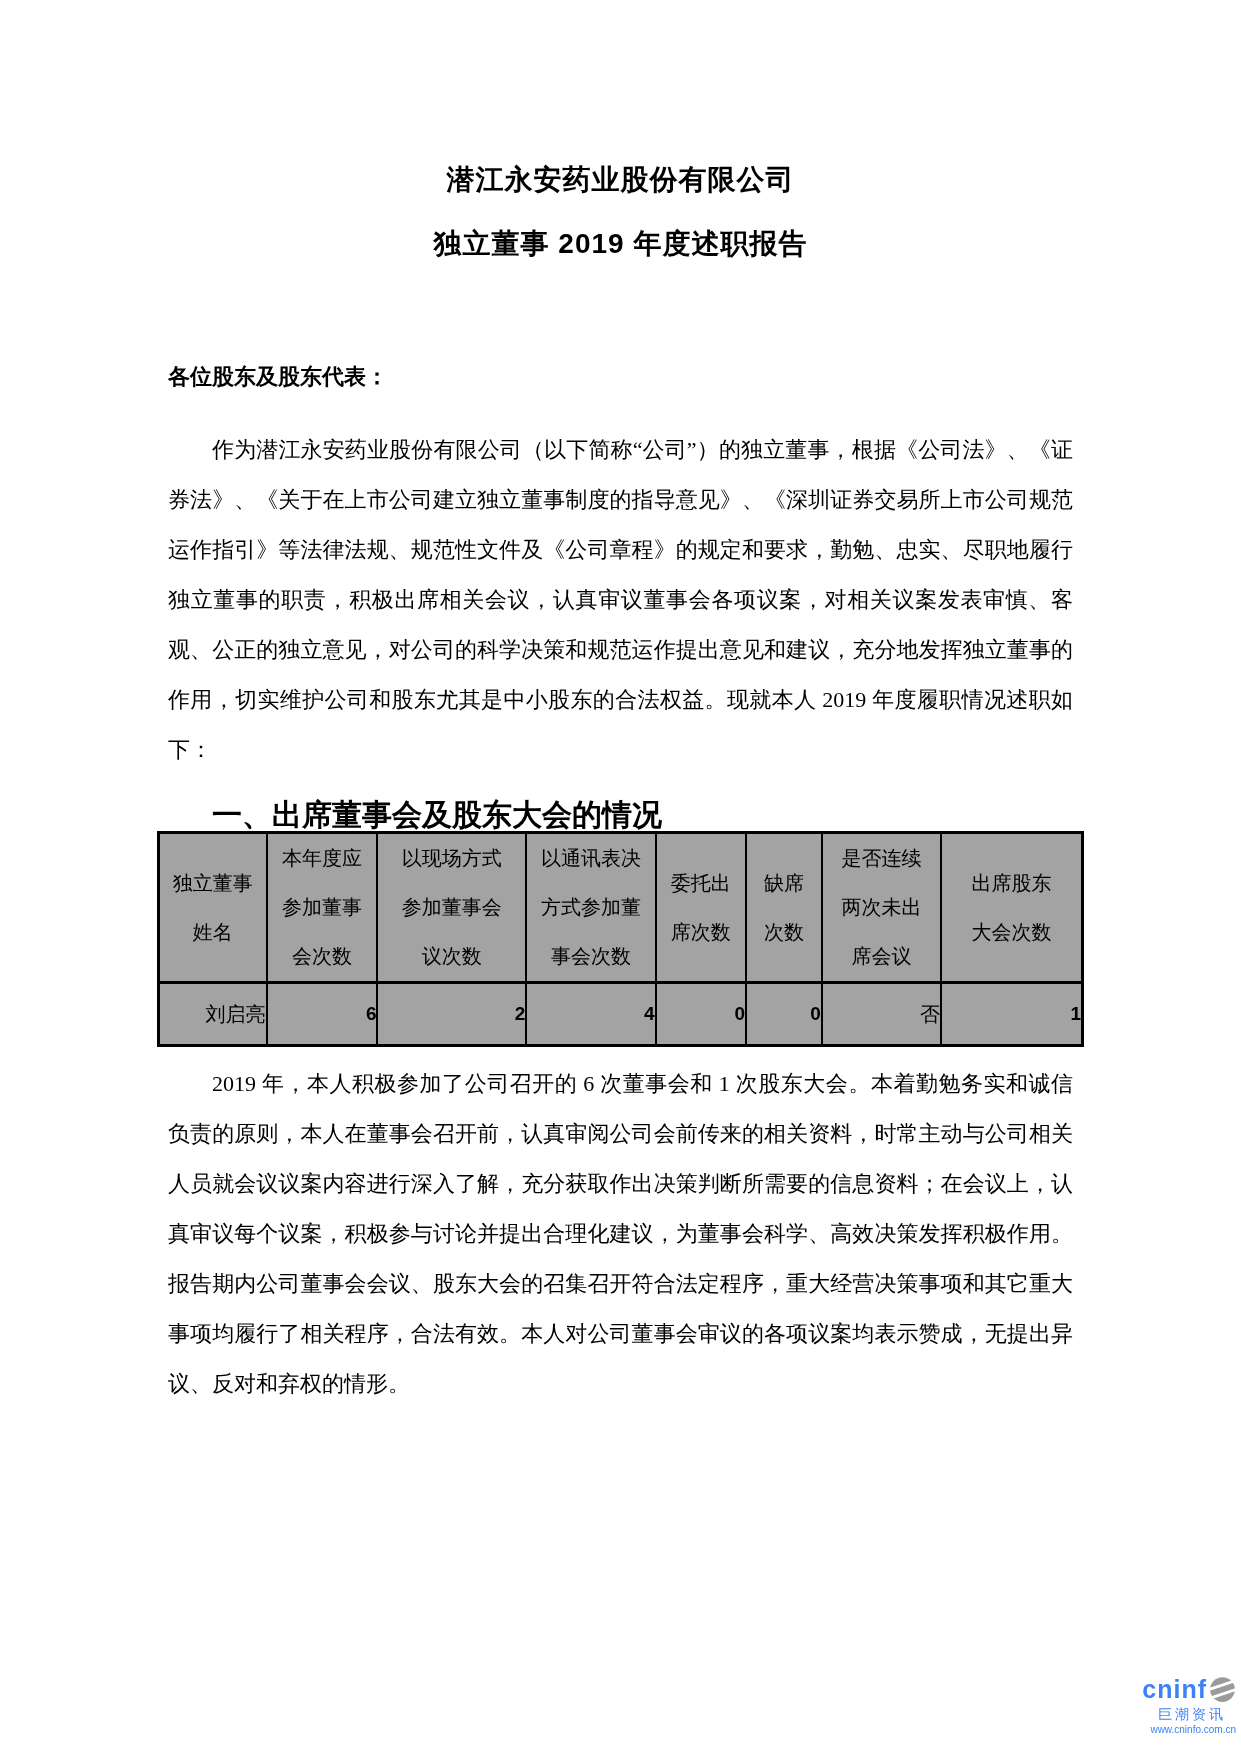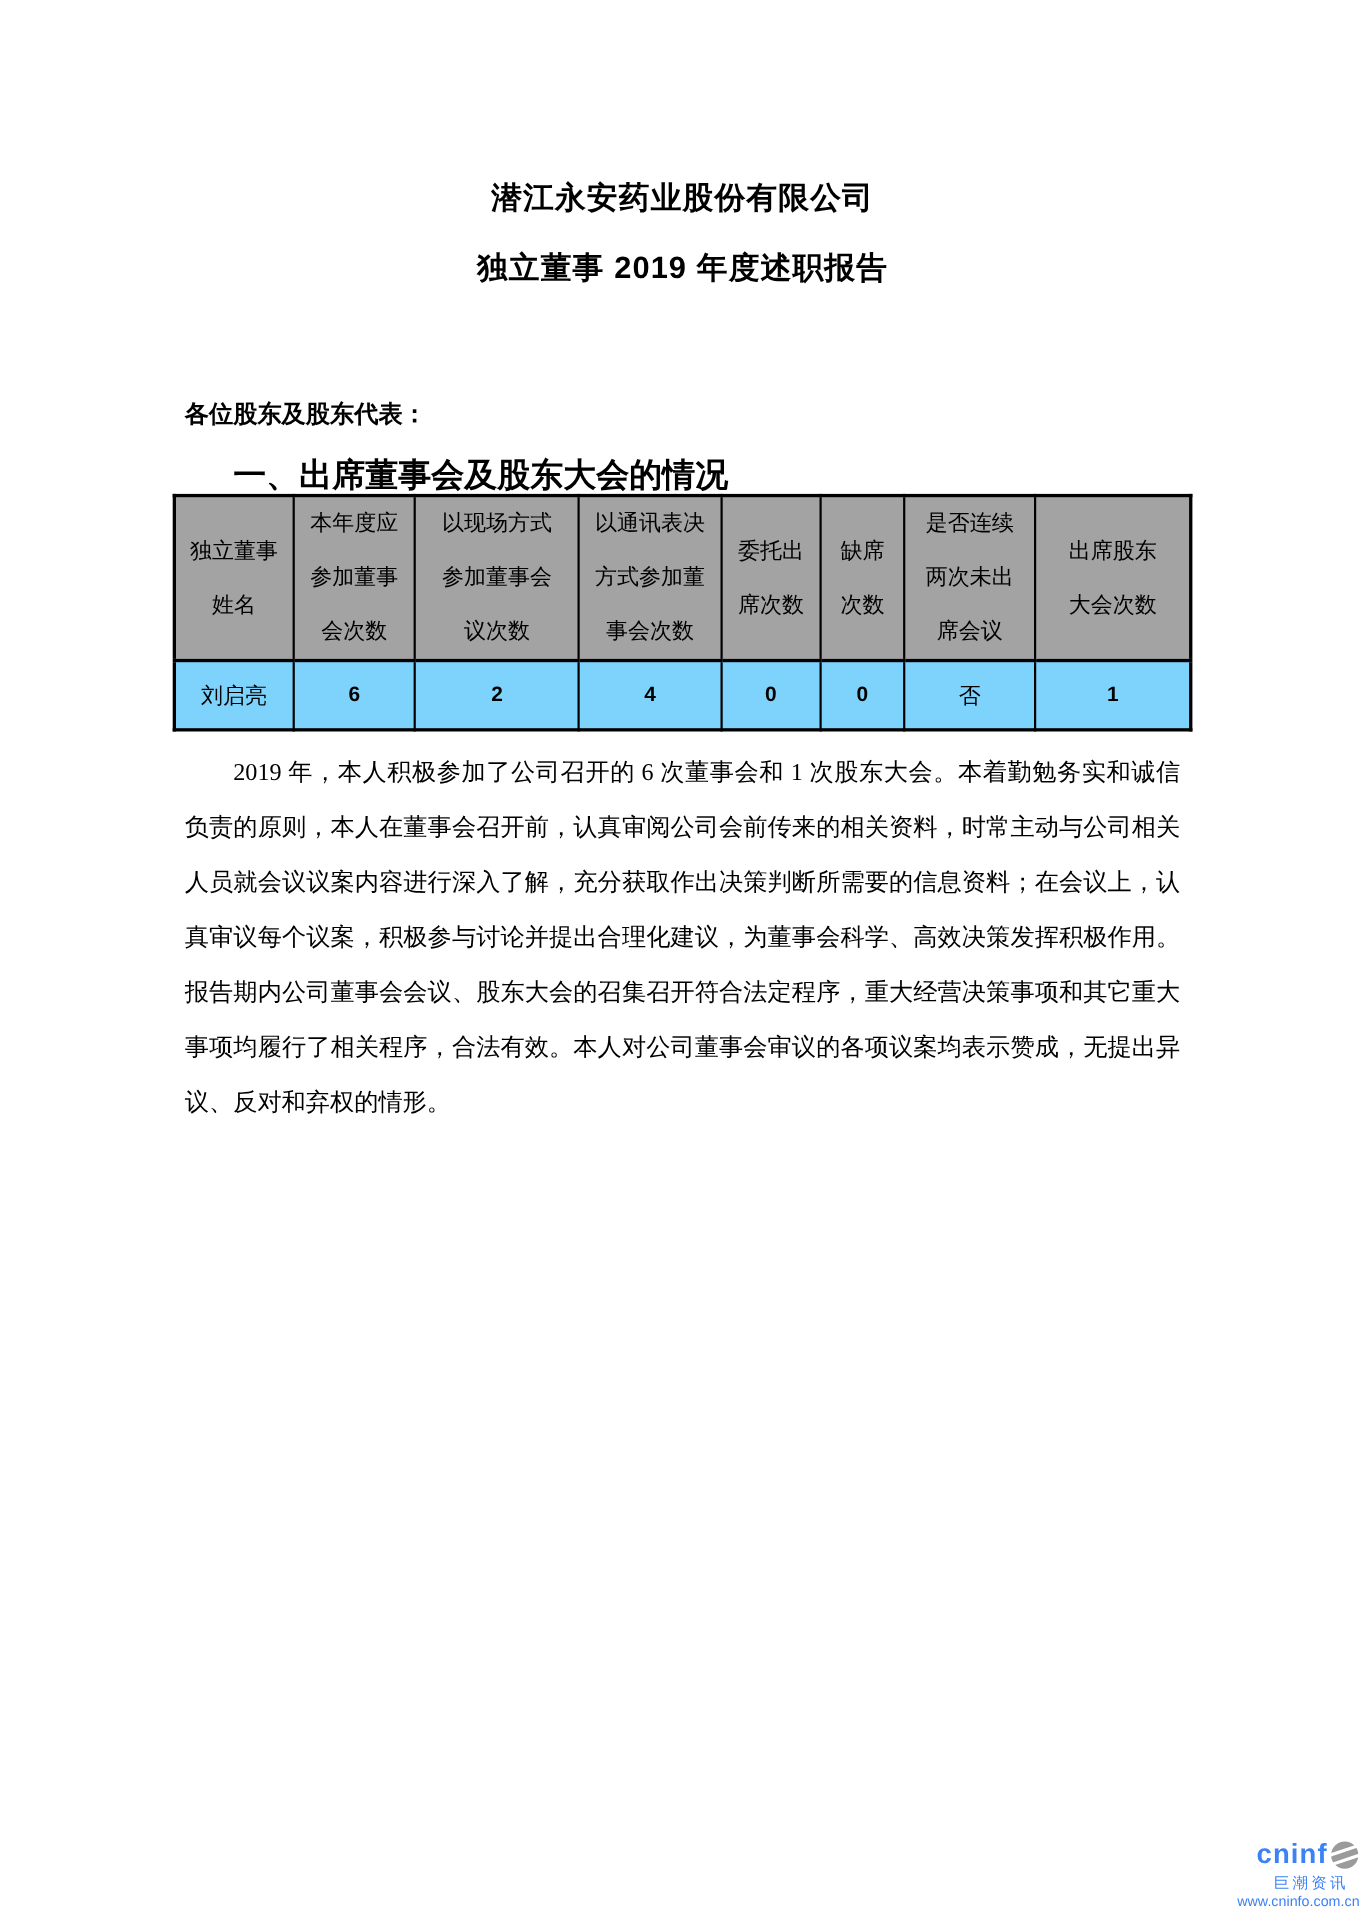--- a/index.html
+++ b/index.html
@@ -70,24 +70,24 @@
     font-size: 20px;
     line-height: 49px;
     height: 147px;
     text-align: center;
     vertical-align: middle;
     white-space: pre-line;
     padding: 0 2px;
   }
   table.attendance td {
     height: 63px;
-    text-align: center;
+    text-align: right;
     vertical-align: middle;
     font-size: 20px;
-    background: #7dd3fc;
+    background: #a3a3a3;
   }
   table.attendance td.num {
     font-family: "Liberation Sans", "DejaVu Sans", sans-serif;
     font-weight: bold;
     font-size: 19px;
   }
 
   .watermark {
     position: absolute;
     right: 5px;
@@ -110,34 +110,35 @@
   }
   .wm-swirl { width: 27px; height: 27px; display: block; }
   .wm-cn {
     margin-top: 4px;
     margin-right: 10px;
     font-size: 14px;
     letter-spacing: 3px;
   }
   .wm-url {
     margin-top: 4px;
-    font-size: 13px;
+    font-size: 10px;
   }
 </style>
 </head>
 <body>
 
 <div class="page">
   <div class="content">
 
     <div class="title-line first">潜江永安药业股份有限公司</div>
     <div class="title-line second">独立董事 2019 年度述职报告</div>
 
     <div class="salutation">各位股东及股东代表：</div>
 
+    <div class="para intro">作为潜江永安药业股份有限公司（以下简称“公司”）的独立董事，根据《公司法》、《证券法》、《关于在上市公司建立独立董事制度的指导意见》、《深圳证券交易所上市公司规范运作指引》等法律法规、规范性文件及《公司章程》的规定和要求，勤勉、忠实、尽职地履行独立董事的职责，积极出席相关会议，认真审议董事会各项议案，对相关议案发表审慎、客观、公正的独立意见，对公司的科学决策和规范运作提出意见和建议，充分地发挥独立董事的作用，切实维护公司和股东尤其是中小股东的合法权益。现就本人 2019 年度履职情况述职如下：</div>
 
     <div class="section-heading">一、出席董事会及股东大会的情况</div>
 
 
     <table class="attendance">
       <colgroup>
         <col style="width:11.7%">
         <col style="width:12.0%">
         <col style="width:16.1%">
         <col style="width:14.0%">

